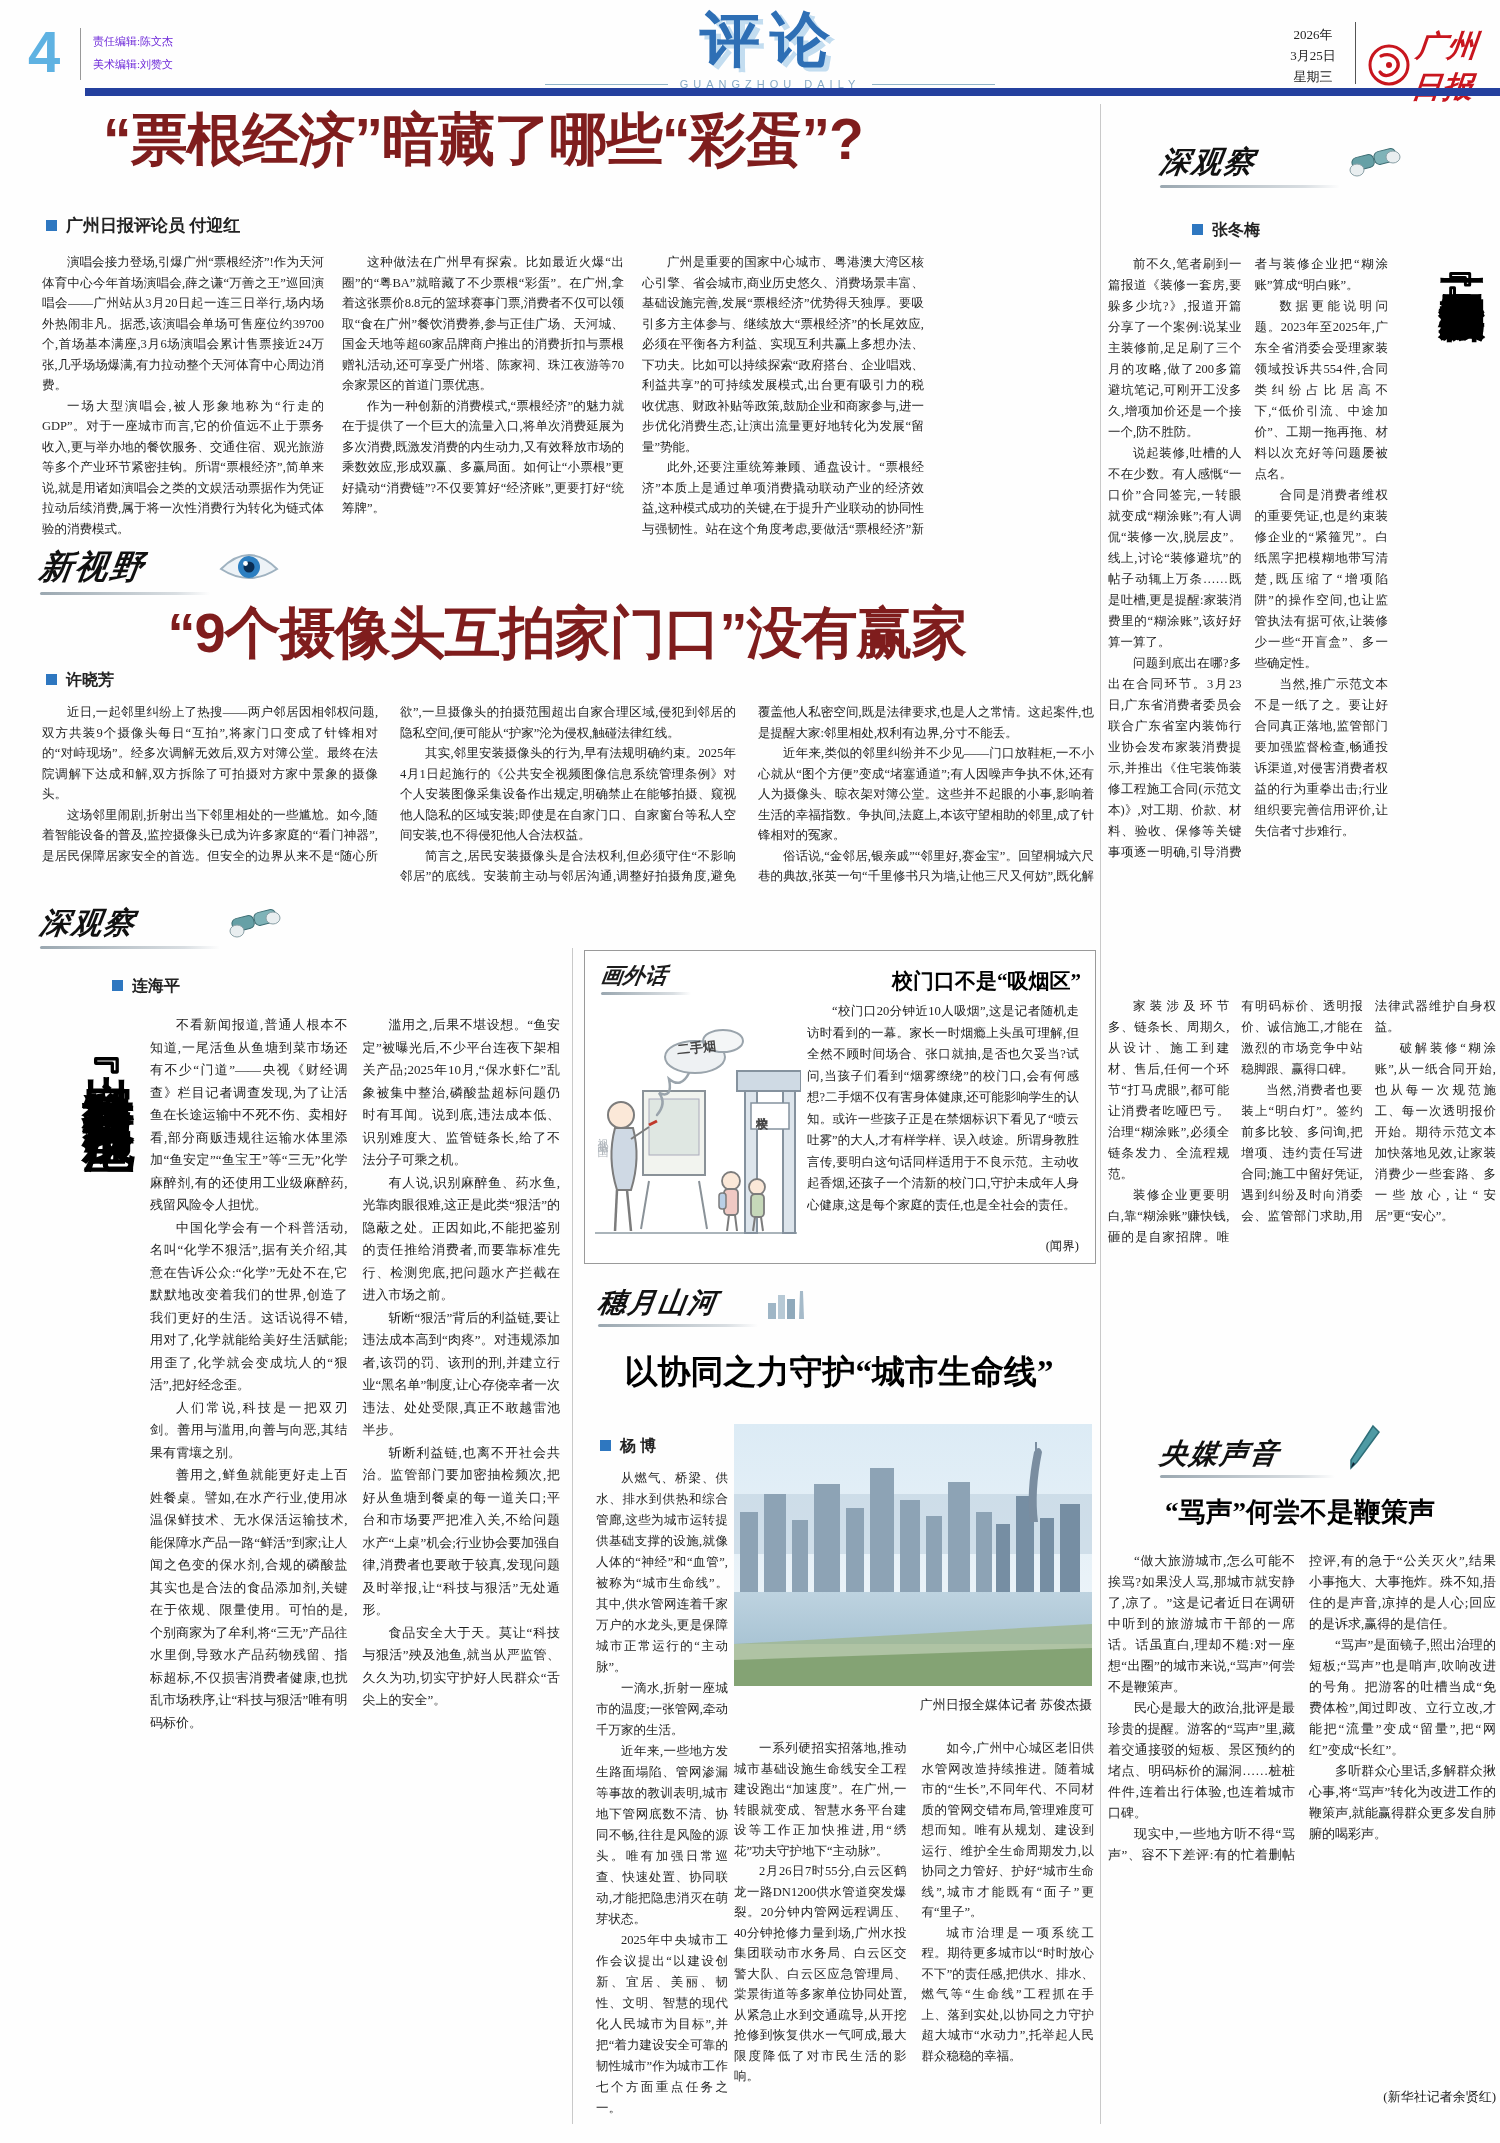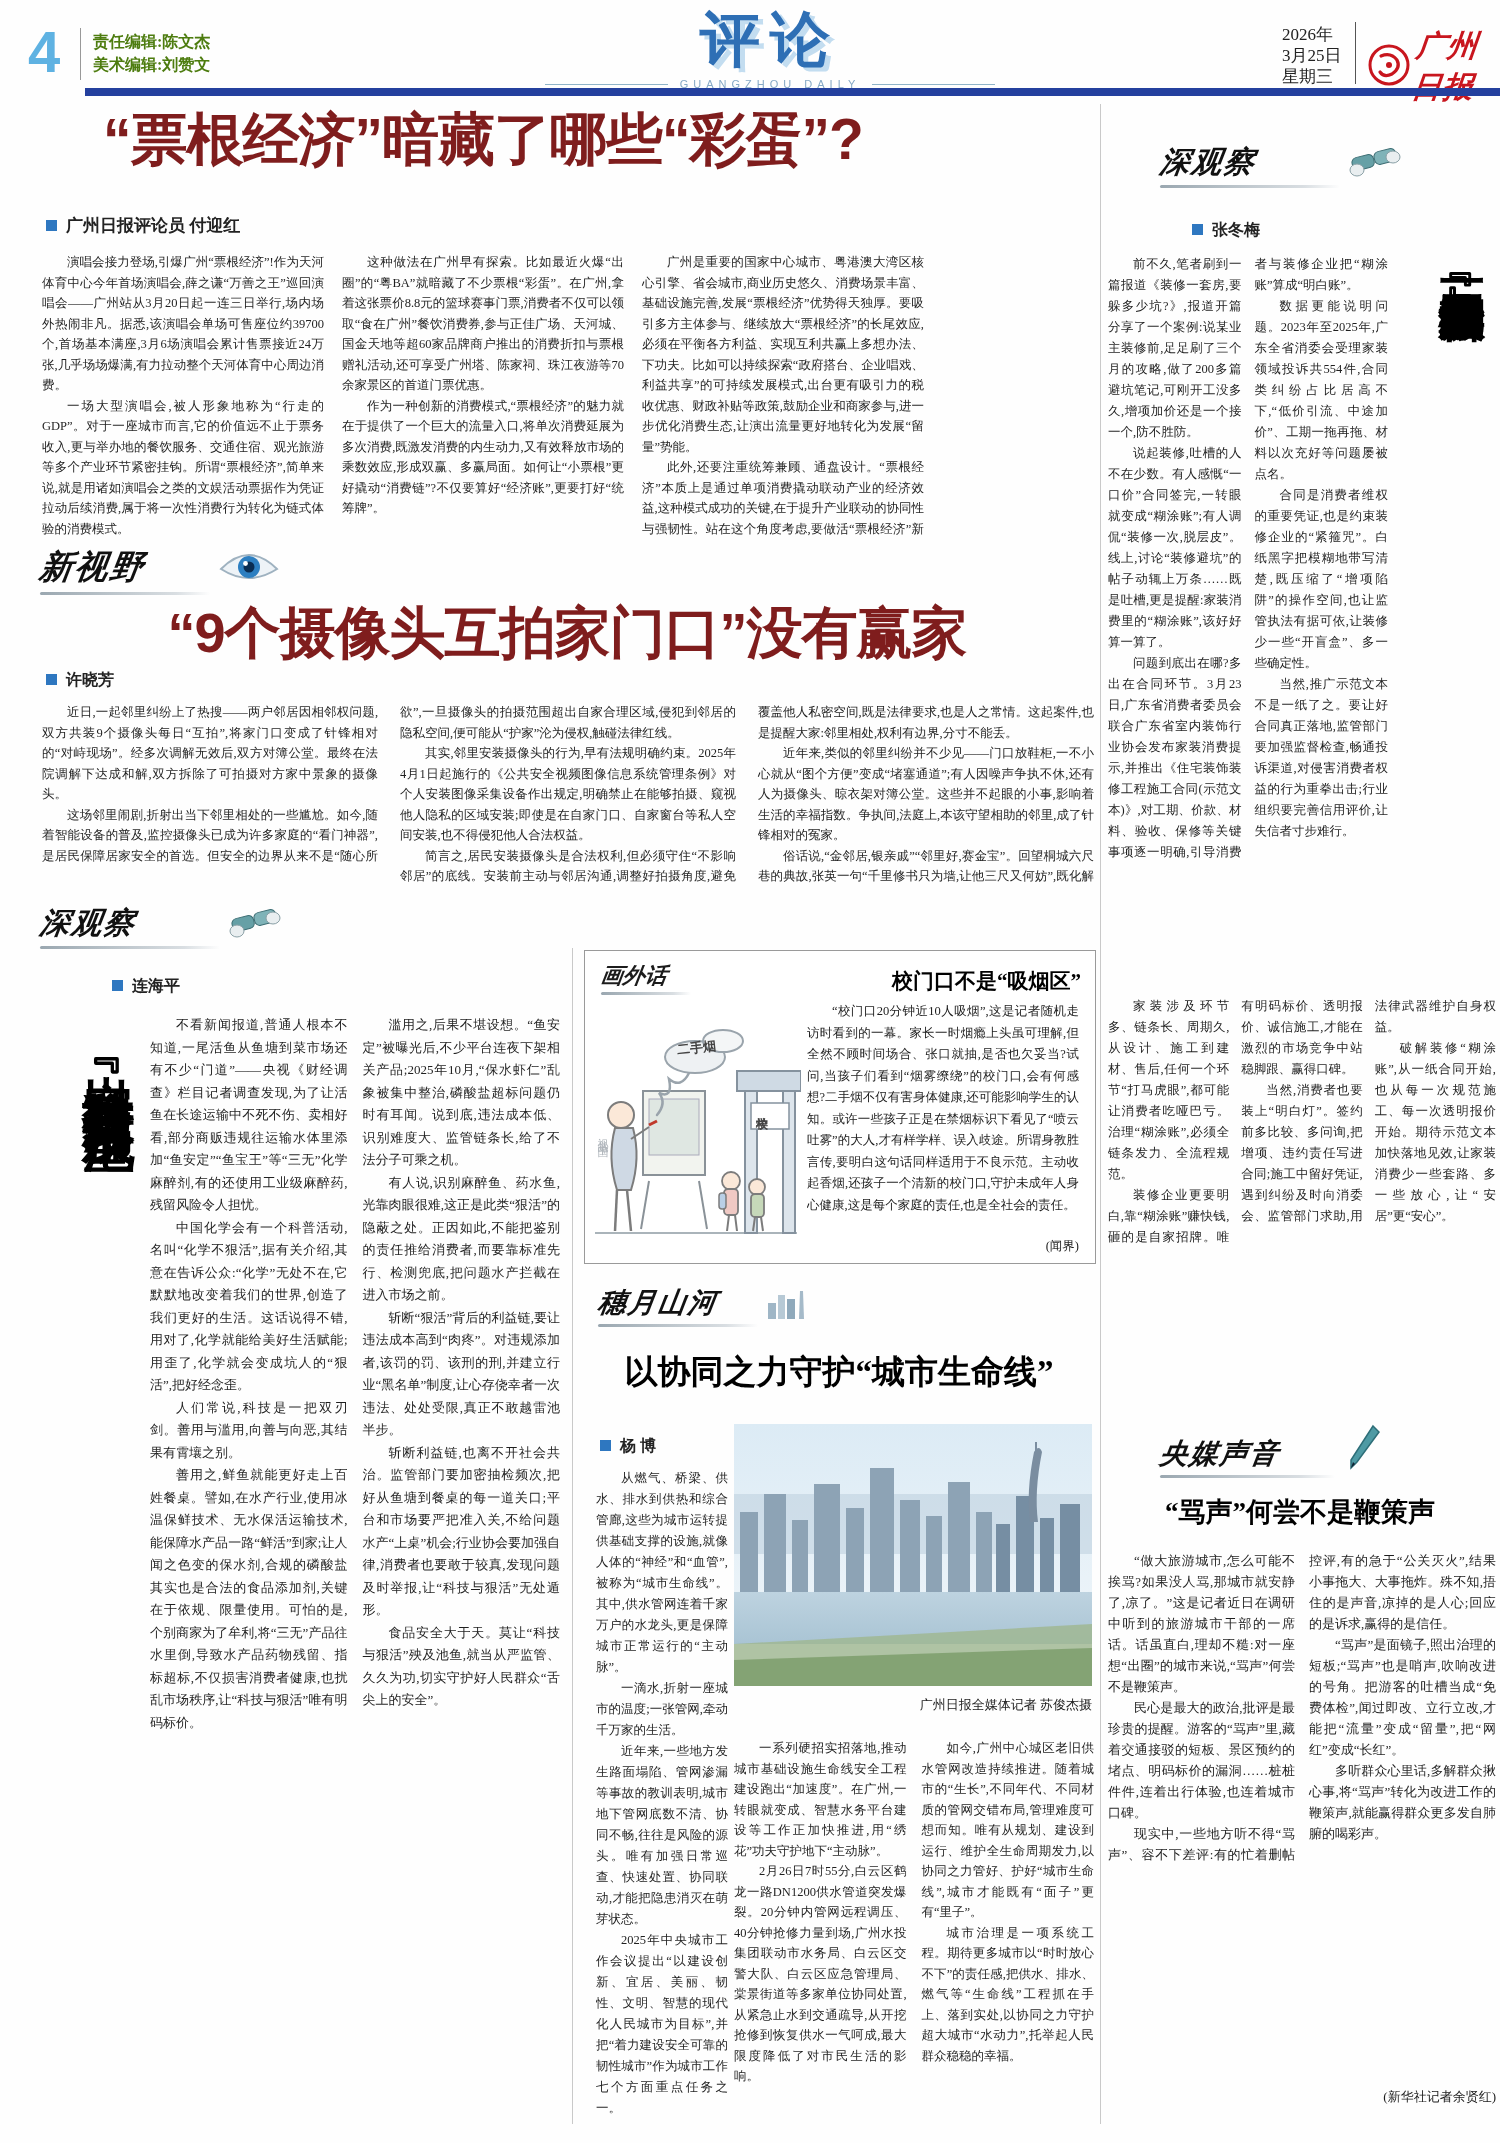--- a/index.html
+++ b/index.html
@@ -1,27 +1,27 @@
 <!DOCTYPE html>
 <html><head>
 <meta charset="utf-8">
 <style>
   html,body{margin:0;padding:0;background:#e8e8e8;}
   #paper{position:relative;width:1500px;height:2143px;background:#fefefe;margin:0 auto;
          font-family:"Liberation Serif",serif;color:#1c1c1c;overflow:hidden;}
   .abs{position:absolute;}
   
   .pagenum{font-family:"Liberation Sans",sans-serif;font-weight:bold;font-size:58px;color:#5fb2e2;}
-  .editors{font-size:16px;color:#4d7c0f;line-height:23px;font-weight:bold;}
+  .editors{font-size:11px;color:#6d28d9;line-height:23px;}
   .masthead{font-weight:bold;font-size:60px;letter-spacing:10px;color:#2e6fb5;
             text-shadow:5px 4px 0 #c3ddf0;font-family:"Liberation Serif",serif;}
   .engline{display:flex;align-items:center;gap:12px;color:#86a9c6;font-family:"Liberation Sans",sans-serif;
            font-size:11px;letter-spacing:5px;}
   .engline .ln{height:1px;background:#8fb4c9;flex:1;}
-  .dateblock{font-size:17px;color:#222;line-height:21px;}
+  .dateblock{font-size:13px;color:#222;line-height:21px;text-align:center;}
   .vr{width:1px;background:#555;}
   .logotext{font-style:italic;font-weight:bold;font-size:30px;color:#c8161e;letter-spacing:1px;
             transform:skewX(-6deg);}
   .navyband{background:#24409e;}
   
   .grayv{width:1px;background:#c9c9c9;}
   
   .h1{font-family:"Liberation Sans",sans-serif;font-weight:bold;color:#7f1d1d;text-align:center;
       letter-spacing:-1px;white-space:nowrap;}
   .hserif{font-weight:bold;color:#000;text-align:center;white-space:nowrap;font-family:"Liberation Serif",serif;}

